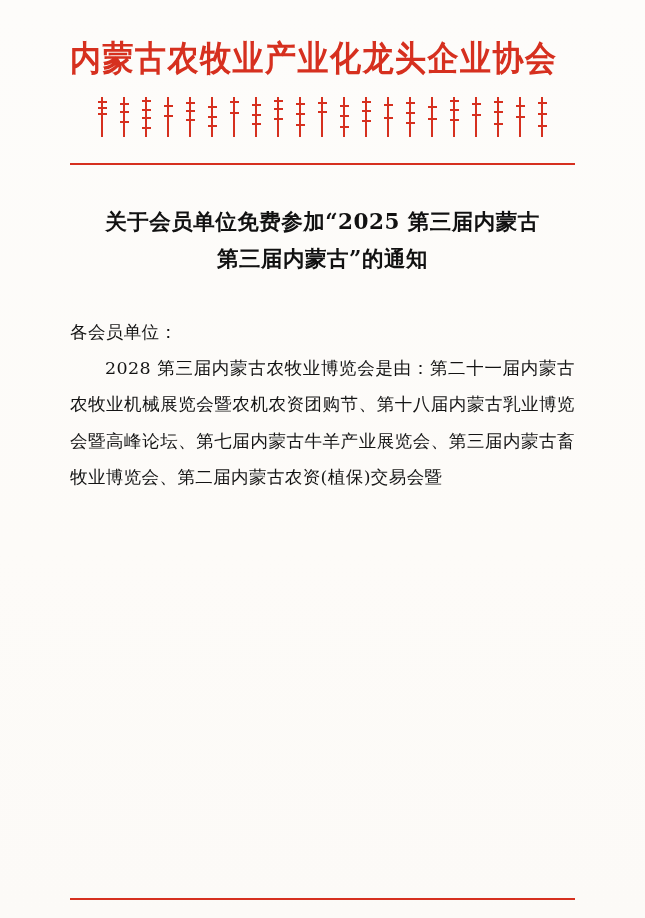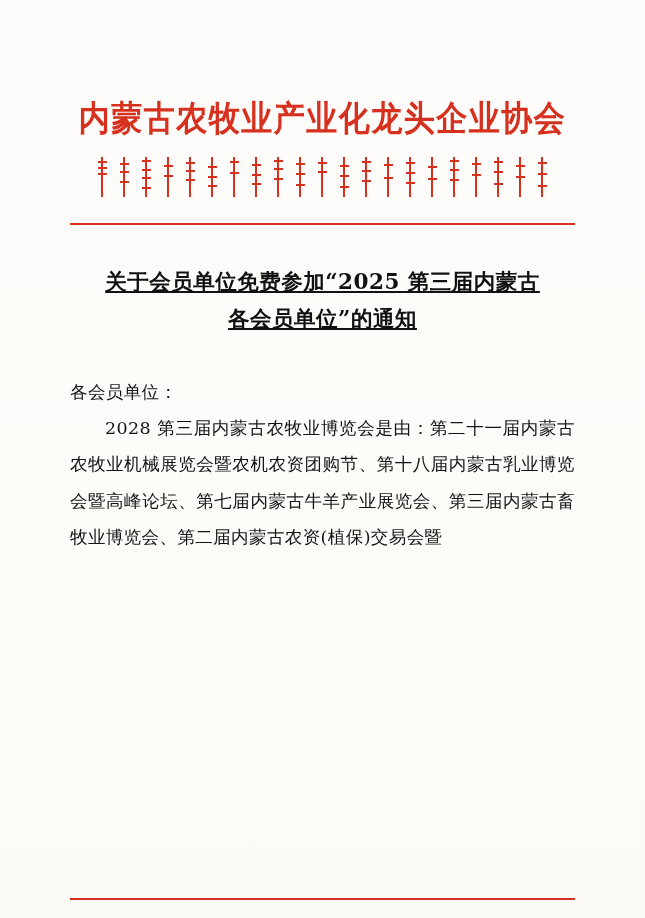--- a/index.html
+++ b/index.html
@@ -17,22 +17,22 @@
   .page {
     position: relative;
     width: 645px;
     height: 918px;
     box-sizing: border-box;
     padding: 0 70px;
     background: linear-gradient(180deg, #fdfcfa 0%, #fdfbf8 60%, #fcfaf7 100%);
   }
   
   .letterhead {
-    padding-top: 96px;
-    text-align: center;
+    padding-top: 36px;
+    text-align: left;
   }
   .org-title {
     font-family: "DejaVu Sans", "Liberation Sans", sans-serif;
     font-weight: bold;
     font-size: 31px;
     letter-spacing: 1.5px;
     color: #d6301f;
     line-height: 1.25;
     white-space: nowrap;
     transform: scaleY(1.12);
@@ -87,21 +87,20 @@
     text-align: center;
     font-family: "DejaVu Serif", "Liberation Serif", serif;
     font-weight: bold;
     font-size: 21.5px;
     line-height: 1.75;
     color: #111;
     letter-spacing: 0.5px;
   }
   .doc-title .line {
     display: block;
-    text-decoration: underline;
   }
   
   .body-text {
     margin-top: 36px;
     font-size: 17.5px;
     line-height: 2.07;
     color: #141414;
     letter-spacing: 0.4px;
     text-align: justify;
   }
@@ -243,21 +242,21 @@
           <b style="top:16px"></b>
           <b style="top:28px"></b>
         </span>
     </div>
 
     <div class="rule-top" data-interactable="false"></div>
   </div>
 
   <div class="doc-title" data-interactable="false">
     <span class="line" data-interactable="false">关于会员单位免费参加“2025 第三届内蒙古</span>
-    <span class="line" data-interactable="false">各会员单位”的通知</span>
+    <span class="line" data-interactable="false">第三届内蒙古”的通知</span>
   </div>
 
   <div class="body-text" data-interactable="false">
     <p class="salutation" data-interactable="false">各会员单位：</p>
     <p class="para" data-interactable="false">2028 第三届内蒙古农牧业博览会是由：第二十一届内蒙古农牧业机械展览会暨农机农资团购节、第十八届内蒙古乳业博览会暨高峰论坛、第七届内蒙古牛羊产业展览会、第三届内蒙古畜牧业博览会、第二届内蒙古农资(植保)交易会暨</p>
   </div>
 
   <div class="rule-bottom" data-interactable="false"></div>
 </div>
 

